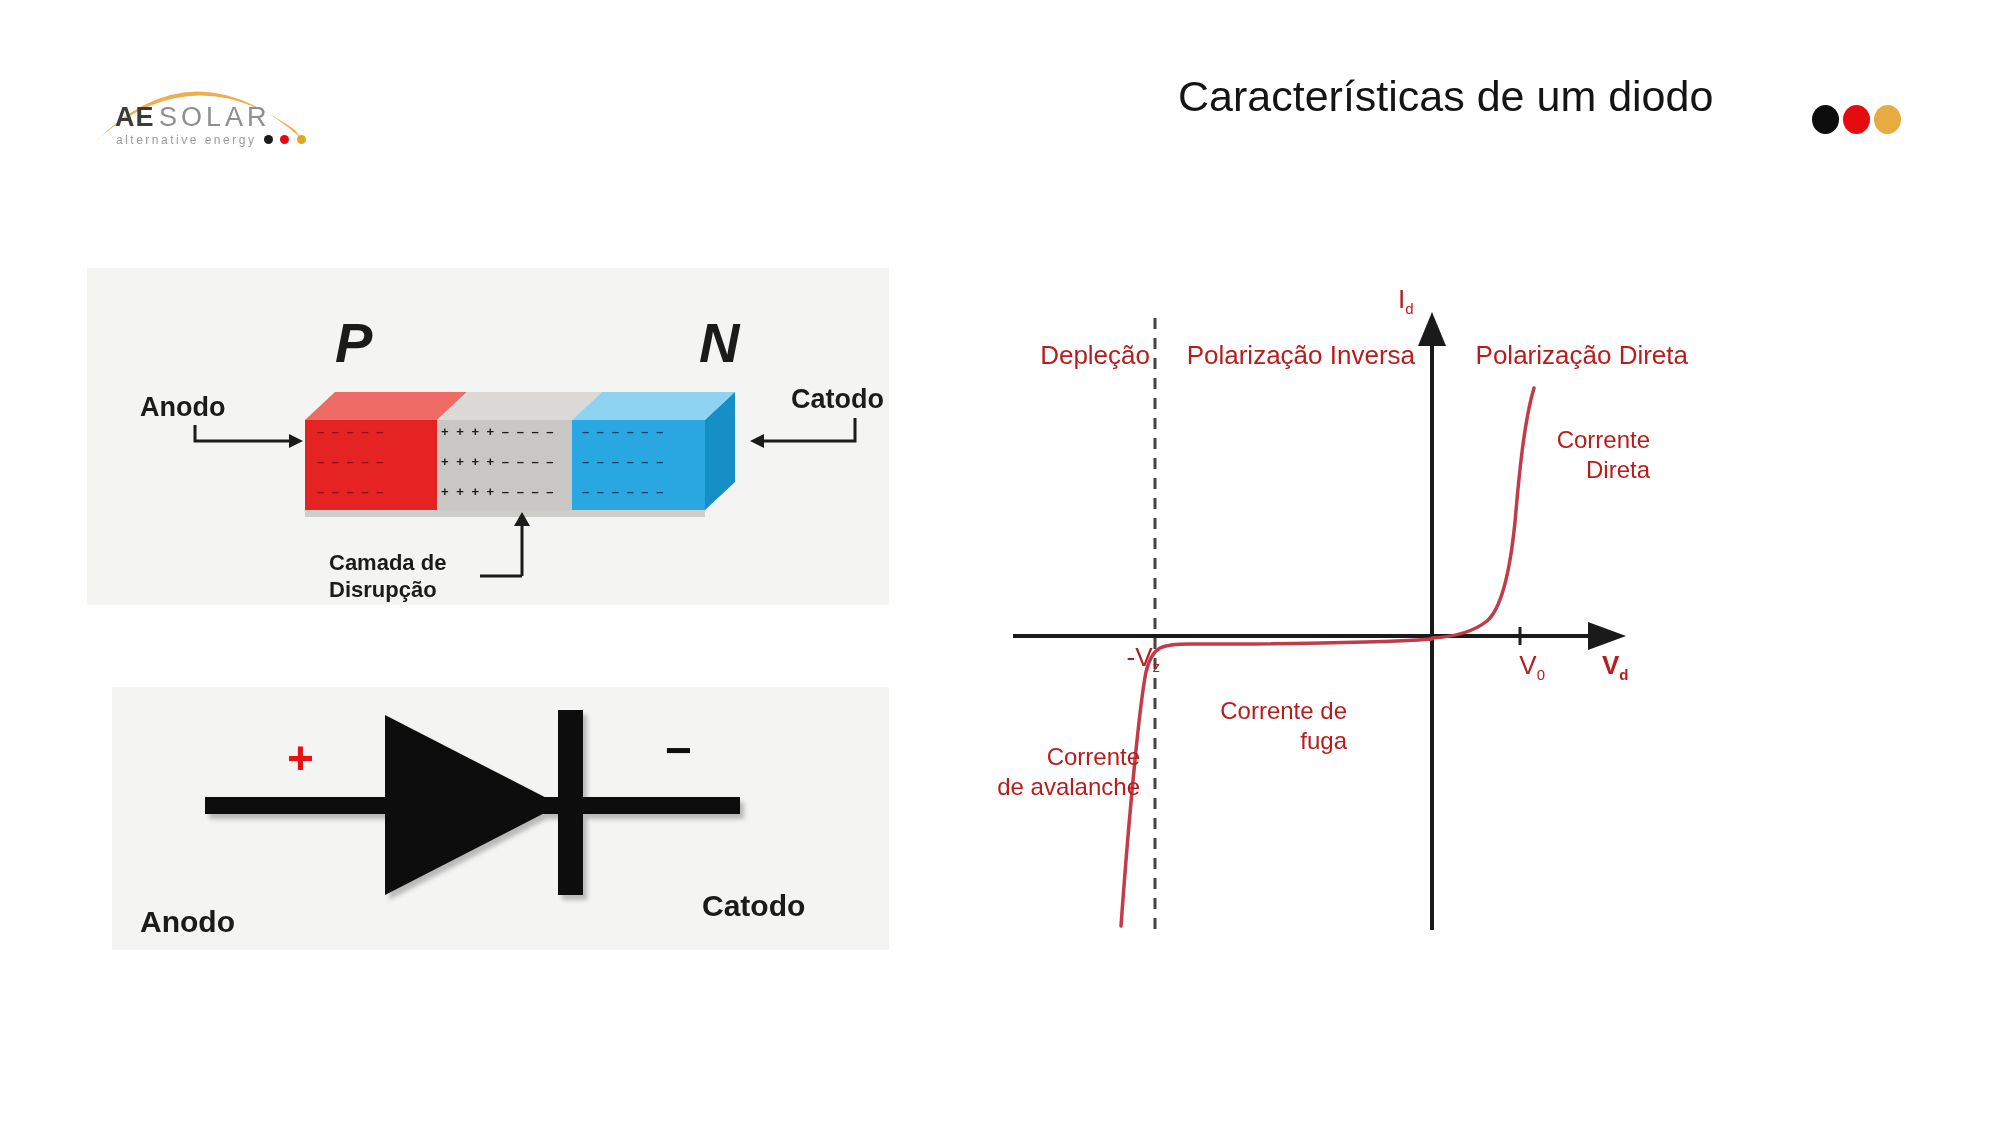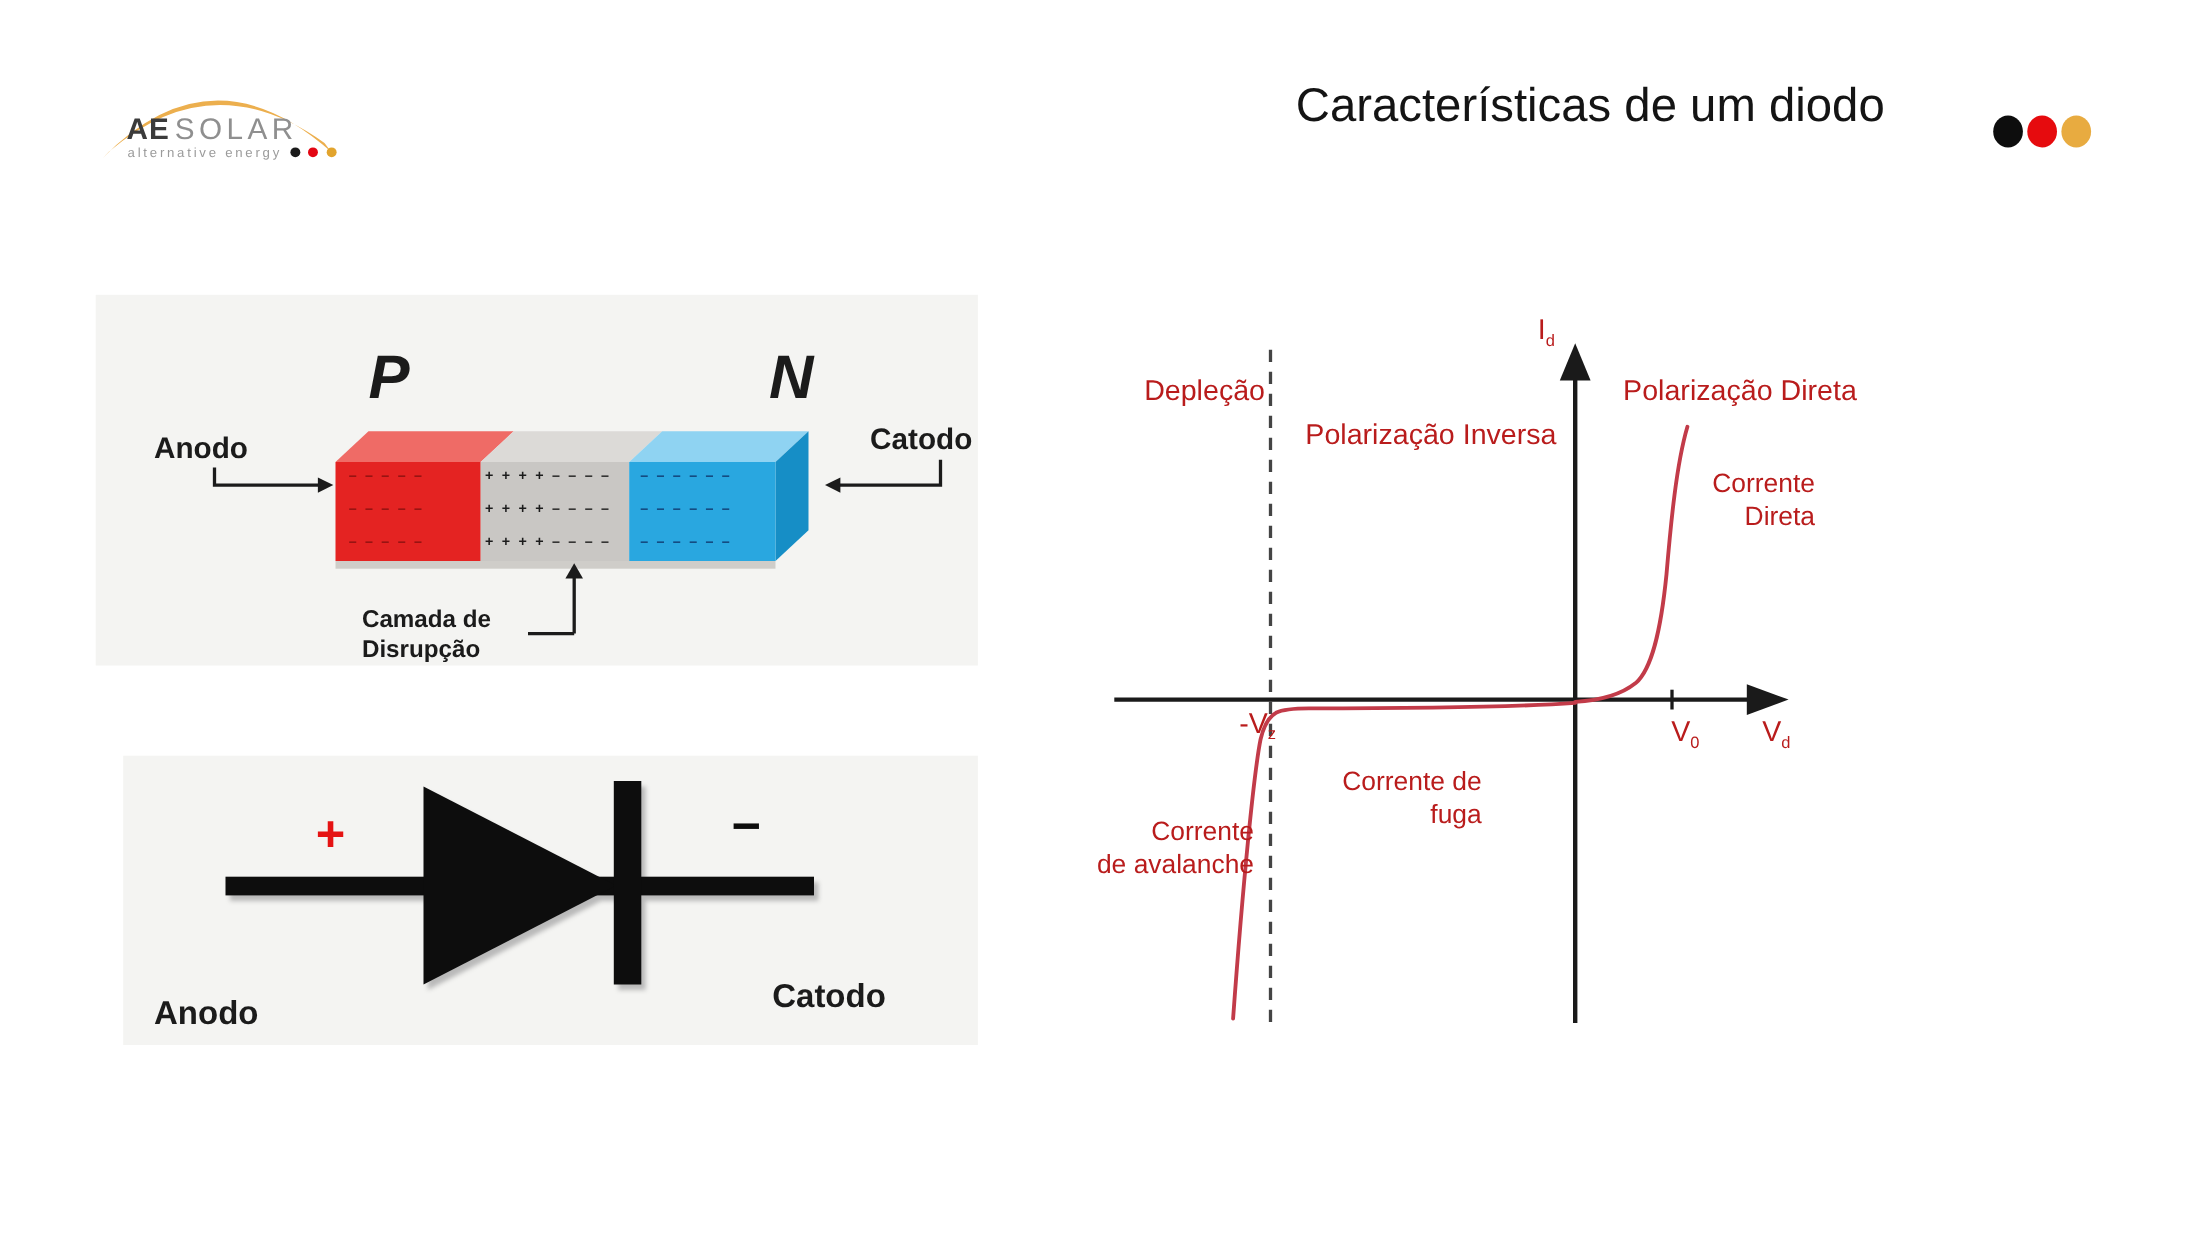--- a/index.html
+++ b/index.html
@@ -148,27 +148,27 @@
       <polygon points="636,354 598,340 598,368" fill="#1a1a1a"></polygon>
 
       <line x1="530" y1="345" x2="530" y2="363" stroke="#1a1a1a" stroke-width="3"></line>
 
       <path d="M 442,356 C 462,355 482,351 497,339 C 512,326 520,290 525,240 C 529,193 534,140 544,106" fill="none" stroke="#c23b49" stroke-width="3.5" stroke-linecap="round"></path>
 
       <path d="M 442,357 C 400,360 300,362 200,362 C 185,362 176,363 170,366 C 163,370 159,377 156,390 C 150,420 140,520 131,644" fill="none" stroke="#c23b49" stroke-width="3.5" stroke-linecap="round"></path>
     </svg>
 
     <div class="abs iv-label" style="left:20px; top:58px; width:140px;">Depleção</div>
-    <div class="abs iv-label" style="left:185px; top:58px; width:240px;margin-top:40px;">Polarização Inversa</div>
+    <div class="abs iv-label" style="left:185px; top:58px; width:240px;">Polarização Inversa</div>
     <div class="abs iv-label" style="left:468px; top:58px; width:230px;">Polarização Direta</div>
 
     <div class="abs iv-label" style="left:408px; top:2px;">
       <span>I</span><sub>d</sub>
     </div>
-    <div class="abs iv-label" style="left:612px; top:368px;">
+    <div class="abs iv-label" style="left:612px; top:368px;font-weight:bold;">
       <span>V</span><sub>d</sub>
     </div>
 
     <div class="abs iv-label" style="left:112px; top:360px; width:58px;">
       <span>-V</span><sub>z</sub>
     </div>
     <div class="abs iv-label" style="left:505px; top:368px; width:50px;">
       <span>V</span><sub>0</sub>
     </div>
 

